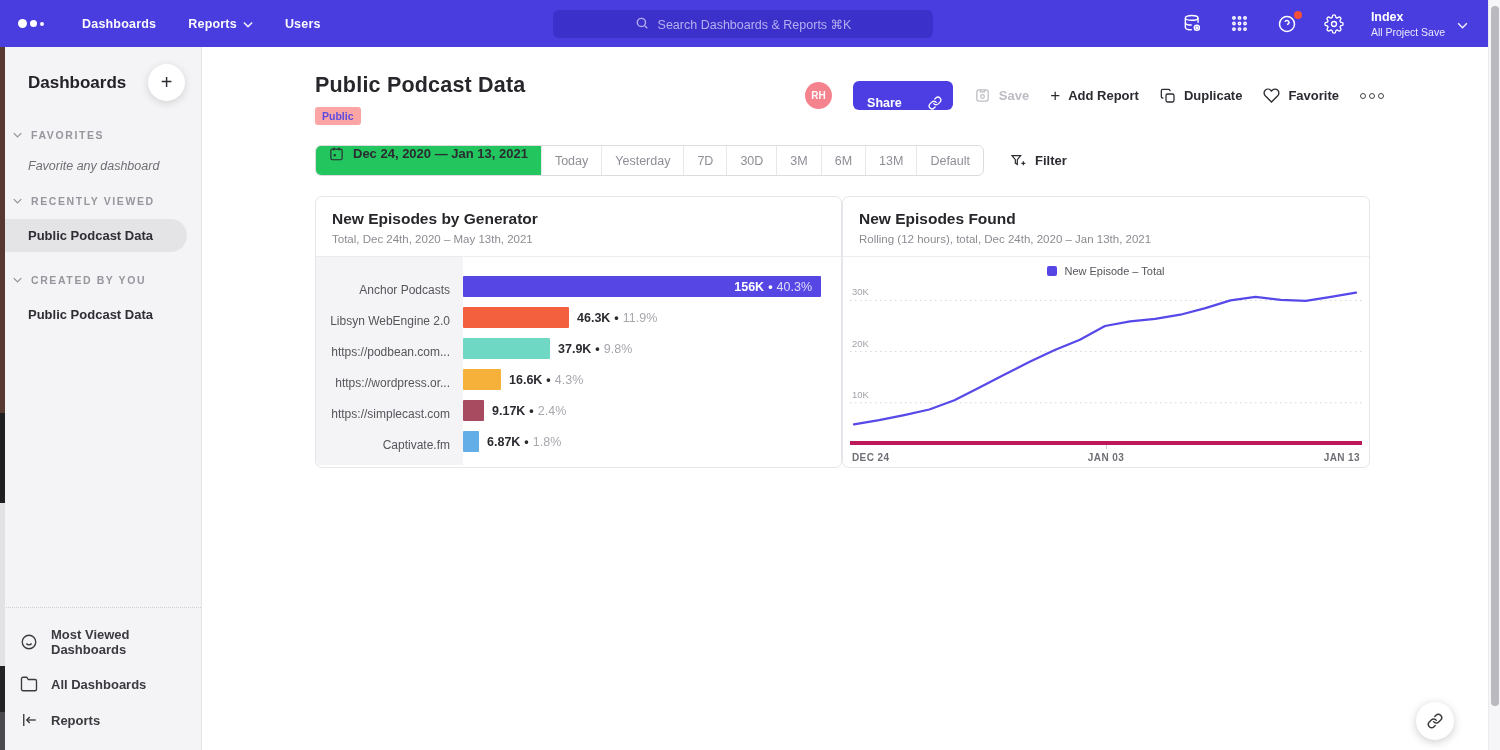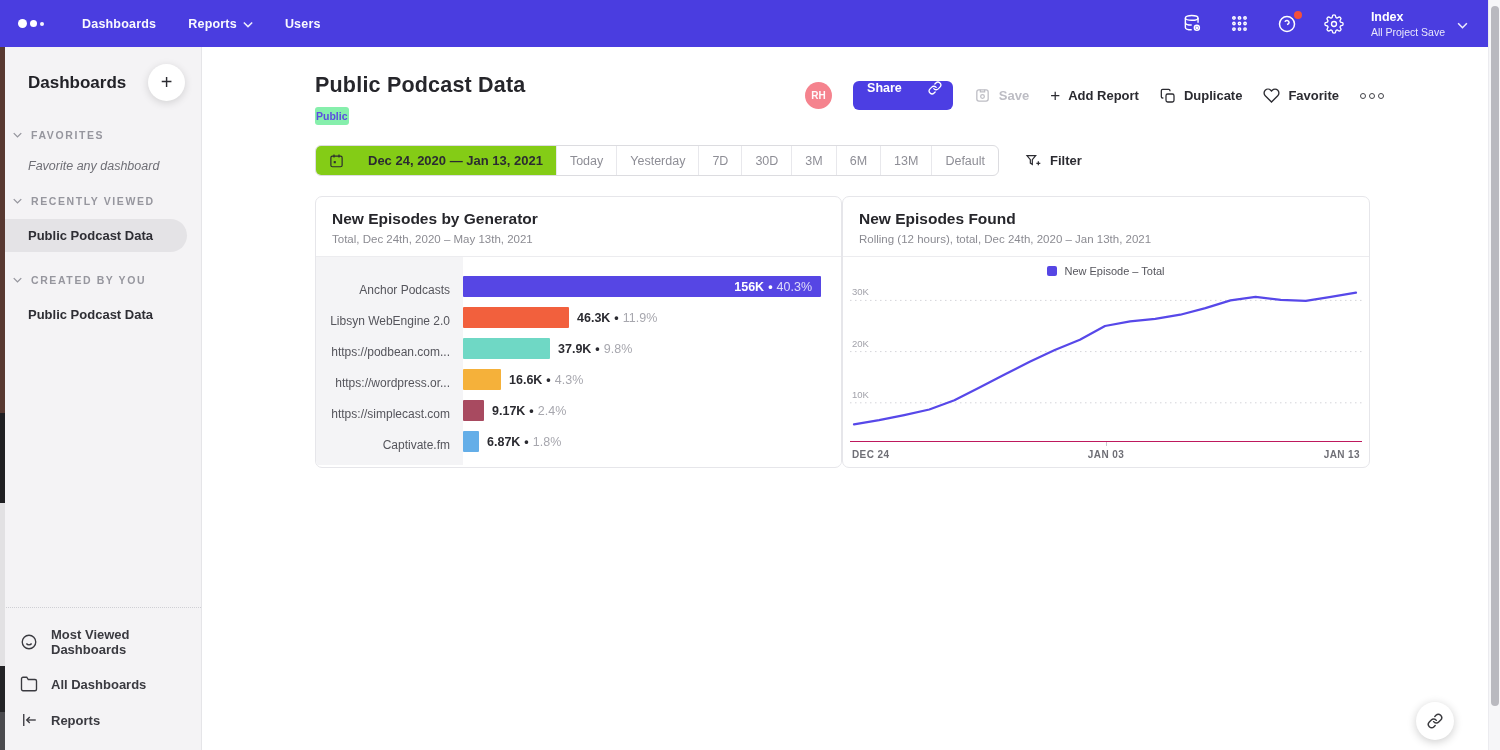--- a/index.html
+++ b/index.html
@@ -61,45 +61,45 @@
   .sb-foot-item { display:flex; align-items:center; gap:13px; padding:9px 0 9px 20px;
     font-size:13px; font-weight:700; color:#3a3a40; cursor:pointer; }
   .sb-foot-item svg { stroke:#3a3a40; flex:none; }
 
   
   .main { position:absolute; left:203px; top:47px; width:1285px; height:703px;
     background:#fff; padding-left:112px; }
   .head-row { display:flex; justify-content:space-between; align-items:flex-start;
     margin-top:26px; width:1069px; }
   .page-title { font-size:21.5px; font-weight:700; color:#26262b; letter-spacing:.2px; }
-  .pub-badge { display:inline-block; margin-top:9px; background:#86efac; color:#5b4be0;
-    font-size:10.5px; font-weight:700; padding:3px 1px; border-radius:3px; }
+  .pub-badge { display:inline-block; margin-top:9px; background:#fca5a5; color:#5b4be0;
+    font-size:10.5px; font-weight:700; padding:3px 7px; border-radius:3px; }
   .actions { display:flex; align-items:center; gap:21px; margin-top:8px; }
   .avatar { width:27px; height:27px; border-radius:50%; background:#f5838e;
     color:rgba(255,255,255,.96); font-size:10px; font-weight:700; display:flex;
     align-items:center; justify-content:center; cursor:pointer; }
-  .share-btn { display:flex; align-items:flex-start; height:29px; background:#4c3ee3;
+  .share-btn { display:flex; align-items:flex-end; height:29px; background:#4c3ee3;
     border-radius:6px; color:#fff; overflow:hidden; cursor:pointer; }
   .share-text { display:flex; align-items:center; padding:0 14px; font-size:12.5px; font-weight:700; }
   .share-div { width:1px; background:rgba(255,255,255,.35); }
   .share-link { display:flex; align-items:center; padding:0 11px; }
   .action { display:flex; align-items:center; gap:8px; font-size:13px; font-weight:700;
     color:#2b2b31; cursor:pointer;justify-content:space-between; }
   .action svg { stroke:#2b2b31; }
   .action.disabled { color:#bdbdc4; cursor:default; }
   .action.disabled svg { stroke:#bdbdc4; }
   .plus-glyph { font-size:17px; font-weight:400; line-height:1; }
   .more { display:flex; gap:3px; cursor:pointer; }
   .more i { width:6px; height:6px; border:1.6px solid #44444a; border-radius:50%; display:block; }
 
   
   .toolbar { display:flex; align-items:center; gap:26px; margin-top:20px; }
   .date-control { display:flex; height:31px; border:1px solid #dcdce0; border-radius:6px;
     overflow:hidden; background:#fff; }
-  .date-seg { display:flex; align-items:center; gap:24px; background:#84cc16;
+  .date-seg { display:flex; gap:9px; background:#22c55e;
     padding:0 13px; font-size:13px; font-weight:700; color:#2b2b31; cursor:pointer; }
   .preset { display:flex; align-items:center; padding:0 13px; font-size:12.5px;
     color:#8e8e96; border-left:1px solid #e8e8ec; cursor:pointer; }
   .filter-btn { display:flex; align-items:center; gap:9px; font-size:13px;
     font-weight:700; color:#2b2b31; cursor:pointer; }
 
   
   .cards { display:flex; gap:0; margin-top:20px; }
   .card { border:1px solid #e6e6ea; border-radius:7px; background:#fff; height:272px;
     overflow:hidden; }
@@ -122,21 +122,21 @@
   .bar-val .pct { color:#a7a7ae; }
   .bar-val.inside { position:absolute; right:9px; top:50%; transform:translateY(-50%); margin:0; }
   .bar-val.inside .val, .bar-val.inside .dot { color:#fff; }
   .bar-val.inside .pct { color:rgba(255,255,255,.8); }
 
   
   .legend { display:flex; justify-content:center; align-items:center; gap:7px;
     font-size:11px; color:#55555c; padding:8px 0 2px; }
   .legend-swatch { width:10px; height:10px; border-radius:2px; }
   .linewrap { margin:0 7px; }
-  .xaxis { position:relative; margin:0 7px; border-top:1px solid #be185d; height:26px;
+  .xaxis { position:relative; margin:0 7px; border-top:4px solid #be185d; height:26px;
     font-size:10px; font-weight:700; color:#6f6f76; letter-spacing:.4px; }
   .xaxis span { position:absolute; top:7px; }
   .xl0 { left:2px; } .xl1 { left:50%; transform:translateX(-50%); } .xl2 { right:2px; }
   .xtick { position:absolute; left:50%; top:0; width:1px; height:4px; background:#c9c9ce; }
 
   
   .float-link { position:absolute; right:46px; bottom:10px; width:38px; height:38px;
     border-radius:50%; background:#fff; box-shadow:0 2px 10px rgba(0,0,0,.20);
     display:flex; align-items:center; justify-content:center; cursor:pointer; z-index:40; }
   .scroll-track { position:absolute; right:0; top:0; width:12px; height:750px;
@@ -161,20 +161,29 @@
         <div class="nav-item">
           <span>Reports</span>
           <span><svg width="10" height="7" viewBox="0 0 12 8" fill="none" stroke="rgba(255,255,255,.9)" stroke-width="1.8">
               <polyline points="1,1.5 6,6.5 11,1.5"></polyline>
             </svg></span>
         </div>
         <div class="nav-item">
           <span>Users</span>
         </div>
       </div>
+  </div>
+  <div class="searchbar">
+    <span>
+      <svg width="14" height="14" viewBox="0 0 24 24" fill="none" stroke="#b5aff1" stroke-width="2.4">
+          <circle cx="11" cy="11" r="7"></circle>
+          <line x1="16.5" y1="16.5" x2="21" y2="21"></line>
+        </svg>
+    </span>
+    <span>Search Dashboards &amp; Reports ⌘K</span>
   </div>
   <div class="nav-right">
     <div class="nav-ico">
       <svg width="19" height="19" viewBox="0 0 24 24" fill="none" stroke-width="1.8">
           <ellipse cx="11" cy="5" rx="8" ry="3"></ellipse>
           <path d="M3 5v12c0 1.7 3.6 3 8 3"></path>
           <path d="M19 5v6"></path>
           <path d="M3 11c0 1.7 3.6 3 8 3"></path>
           <circle cx="17.5" cy="17.5" r="3.2"></circle>
           <circle cx="17.5" cy="17.5" r="1"></circle>

